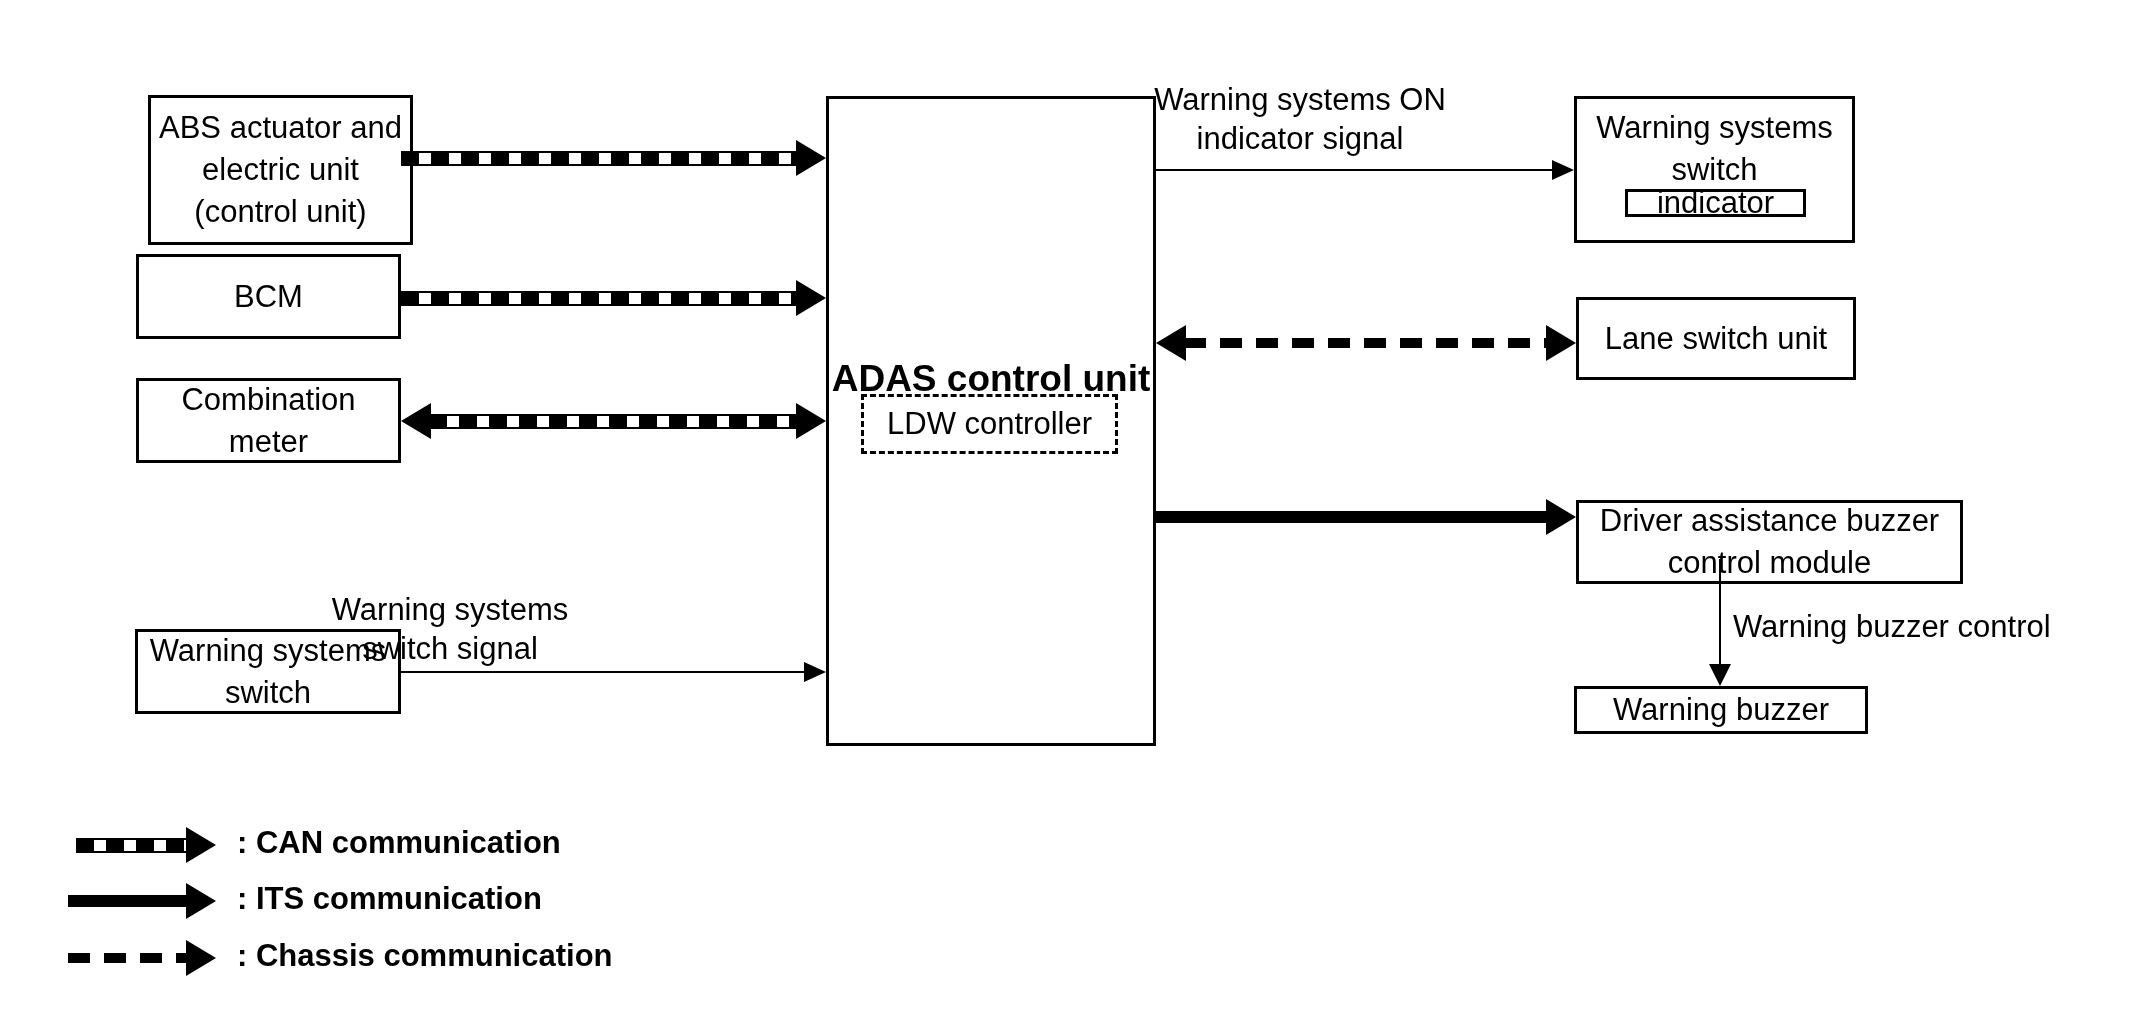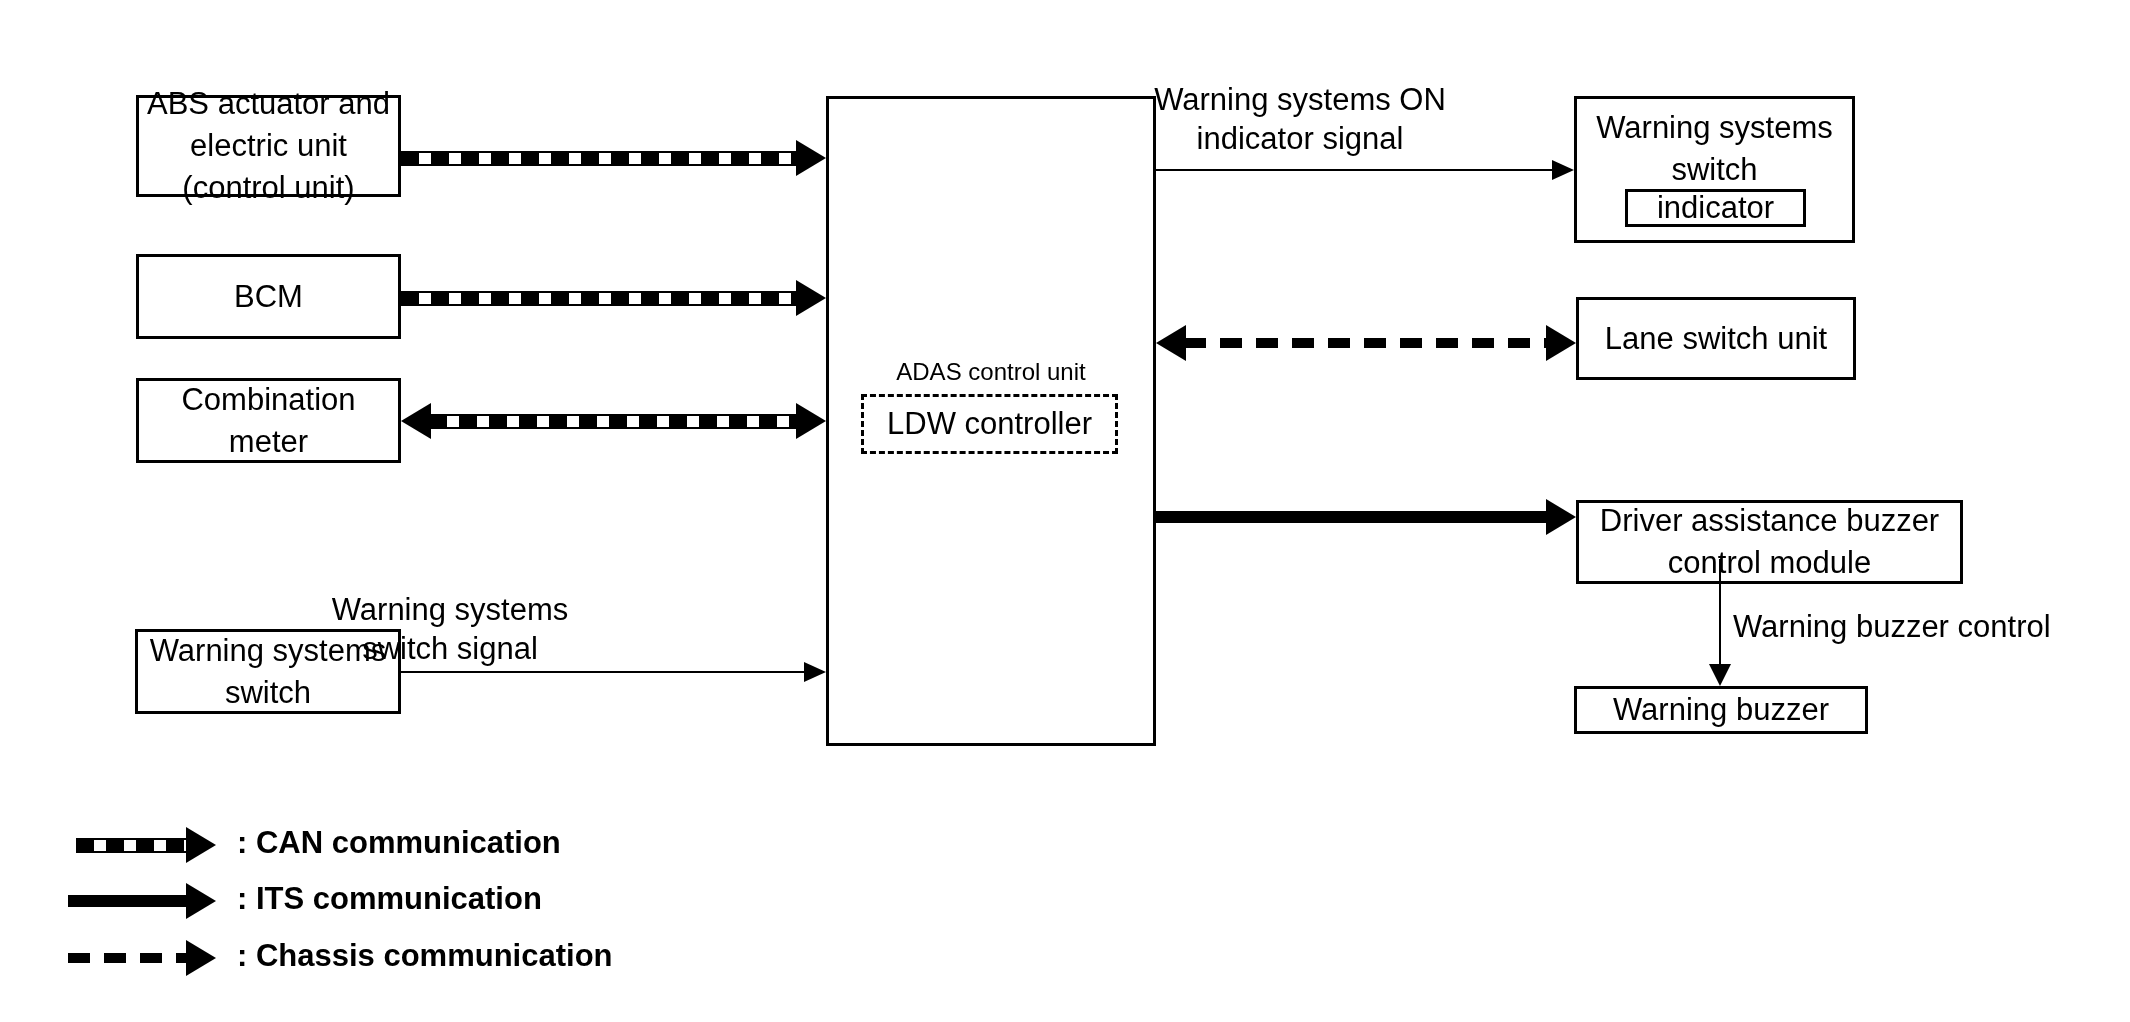--- a/index.html
+++ b/index.html
@@ -113,55 +113,56 @@
     box-sizing: border-box;
     border: 3px solid #000000;
     display: flex;
     align-items: center;
     justify-content: center;
     font-size: 31px;
     background: #ffffff;
   }
   .adas-title {
     position: absolute;
-    font-size: 24px;
+    font-size: 37px;
     text-align: center;
     white-space: nowrap;
+    font-weight: bold;
   }
   .legend-label {
     position: absolute;
     font-size: 31px;
     white-space: nowrap;
     font-weight: bold;
   }
 </style>
 </head>
 <body>
 
 <div id="diagram">
 
-  <div class="box" style="left:136px; top:95px; width:265px; height:102px;">ABS actuator and
+  <div class="box" style="left:148px; top:95px; width:265px; height:150px;">ABS actuator and
 electric unit
 (control unit)</div>
 
   <div class="box" style="left:136px; top:254px; width:265px; height:85px;">BCM</div>
 
   <div class="box" style="left:136px; top:378px; width:265px; height:85px;">Combination
 meter</div>
 
   <div class="box" style="left:135px; top:629px; width:266px; height:85px;">Warning systems
 switch</div>
 
   <div class="box" style="left:826px; top:96px; width:330px; height:650px;"></div>
   <div class="adas-title" style="left:826px; top:358px; width:330px;">ADAS control unit</div>
   <div class="ldw-box" style="left:861px; top:394px; width:257px; height:60px;">LDW controller</div>
 
   <div class="box" style="left:1574px; top:96px; width:281px; height:147px; align-items:flex-start; padding-top:8px;">Warning systems
 switch</div>
-  <div class="inner-box" style="left:1625px; top:189px; width:181px; height:38px;">indicator</div>
+  <div class="inner-box" style="left:1625px; top:189px; width:181px; height:28px;">indicator</div>
 
   <div class="box" style="left:1576px; top:297px; width:280px; height:83px;">Lane switch unit</div>
 
   <div class="box" style="left:1576px; top:500px; width:387px; height:84px;">Driver assistance buzzer
 control module</div>
 
   <div class="box" style="left:1574px; top:686px; width:294px; height:48px;">Warning buzzer</div>
 
   <div>
     <div class="can-line" style="left:401px; top:151px; width:398px;"></div>

